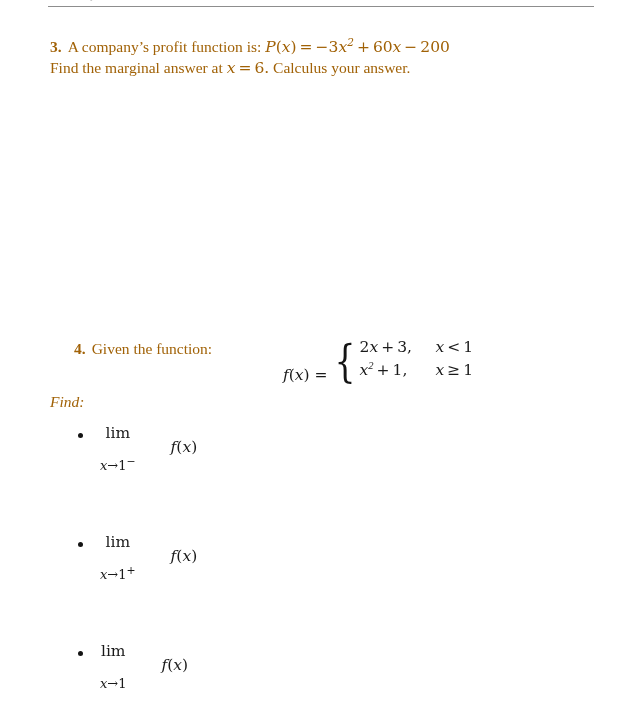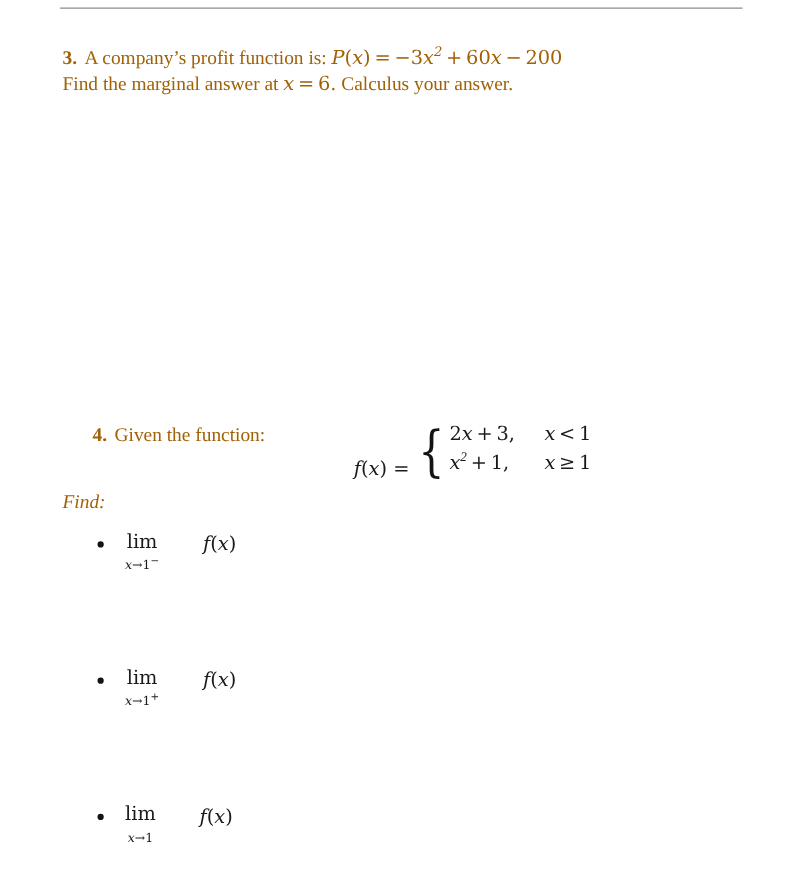--- a/index.html
+++ b/index.html
@@ -150,29 +150,29 @@
     align-items: center;
     vertical-align: middle;
   }
   .limit-op {
     font-family: "DejaVu Serif", "Liberation Serif", serif;
     font-style: normal;
     font-size: 15.5px;
     line-height: 16px;
   }
   .limit-sub {
-    font-size: 10px;
+    font-size: 13px;
     line-height: 11px;
     font-family: "DejaVu Serif", "Liberation Serif", serif;
-    margin-top: 2px;
+    margin-top: 15px;
     white-space: nowrap;
   }
   .limit-body {
     margin-left: 7px;
-    margin-top: 1px;
+    margin-top: 13px;
     font-family: "DejaVu Serif", "Liberation Serif", serif;
   }
   .bullet-inner {
     display: flex;
     align-items: flex-start;
     gap: 28px;
   }
 </style>
 </head>
 <body>

